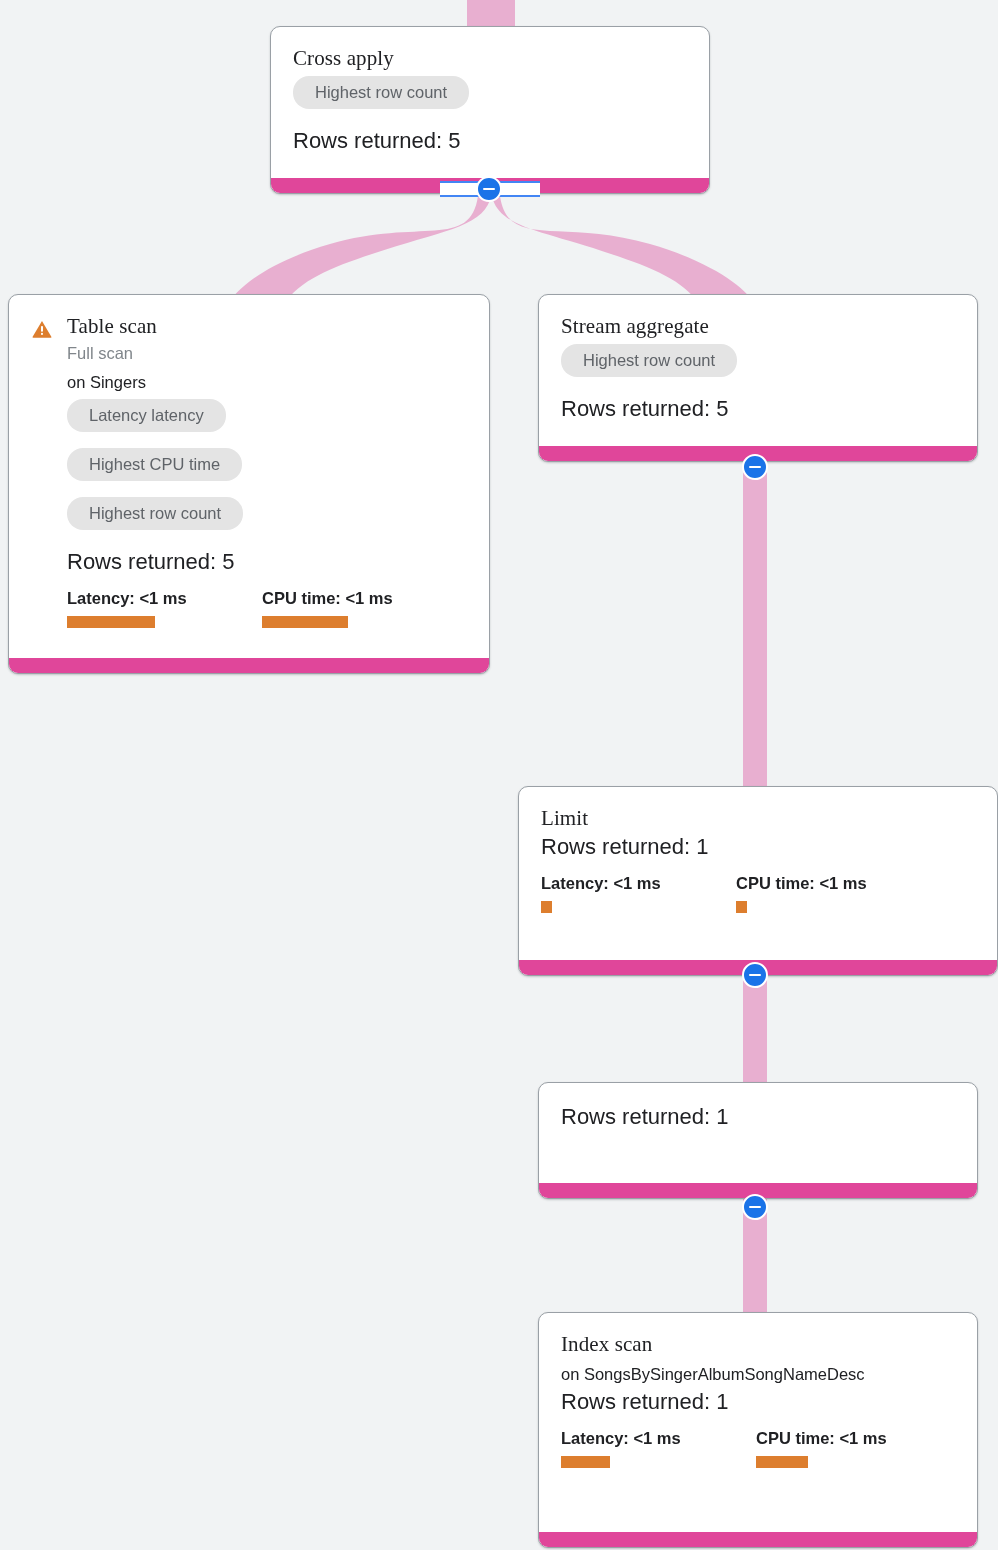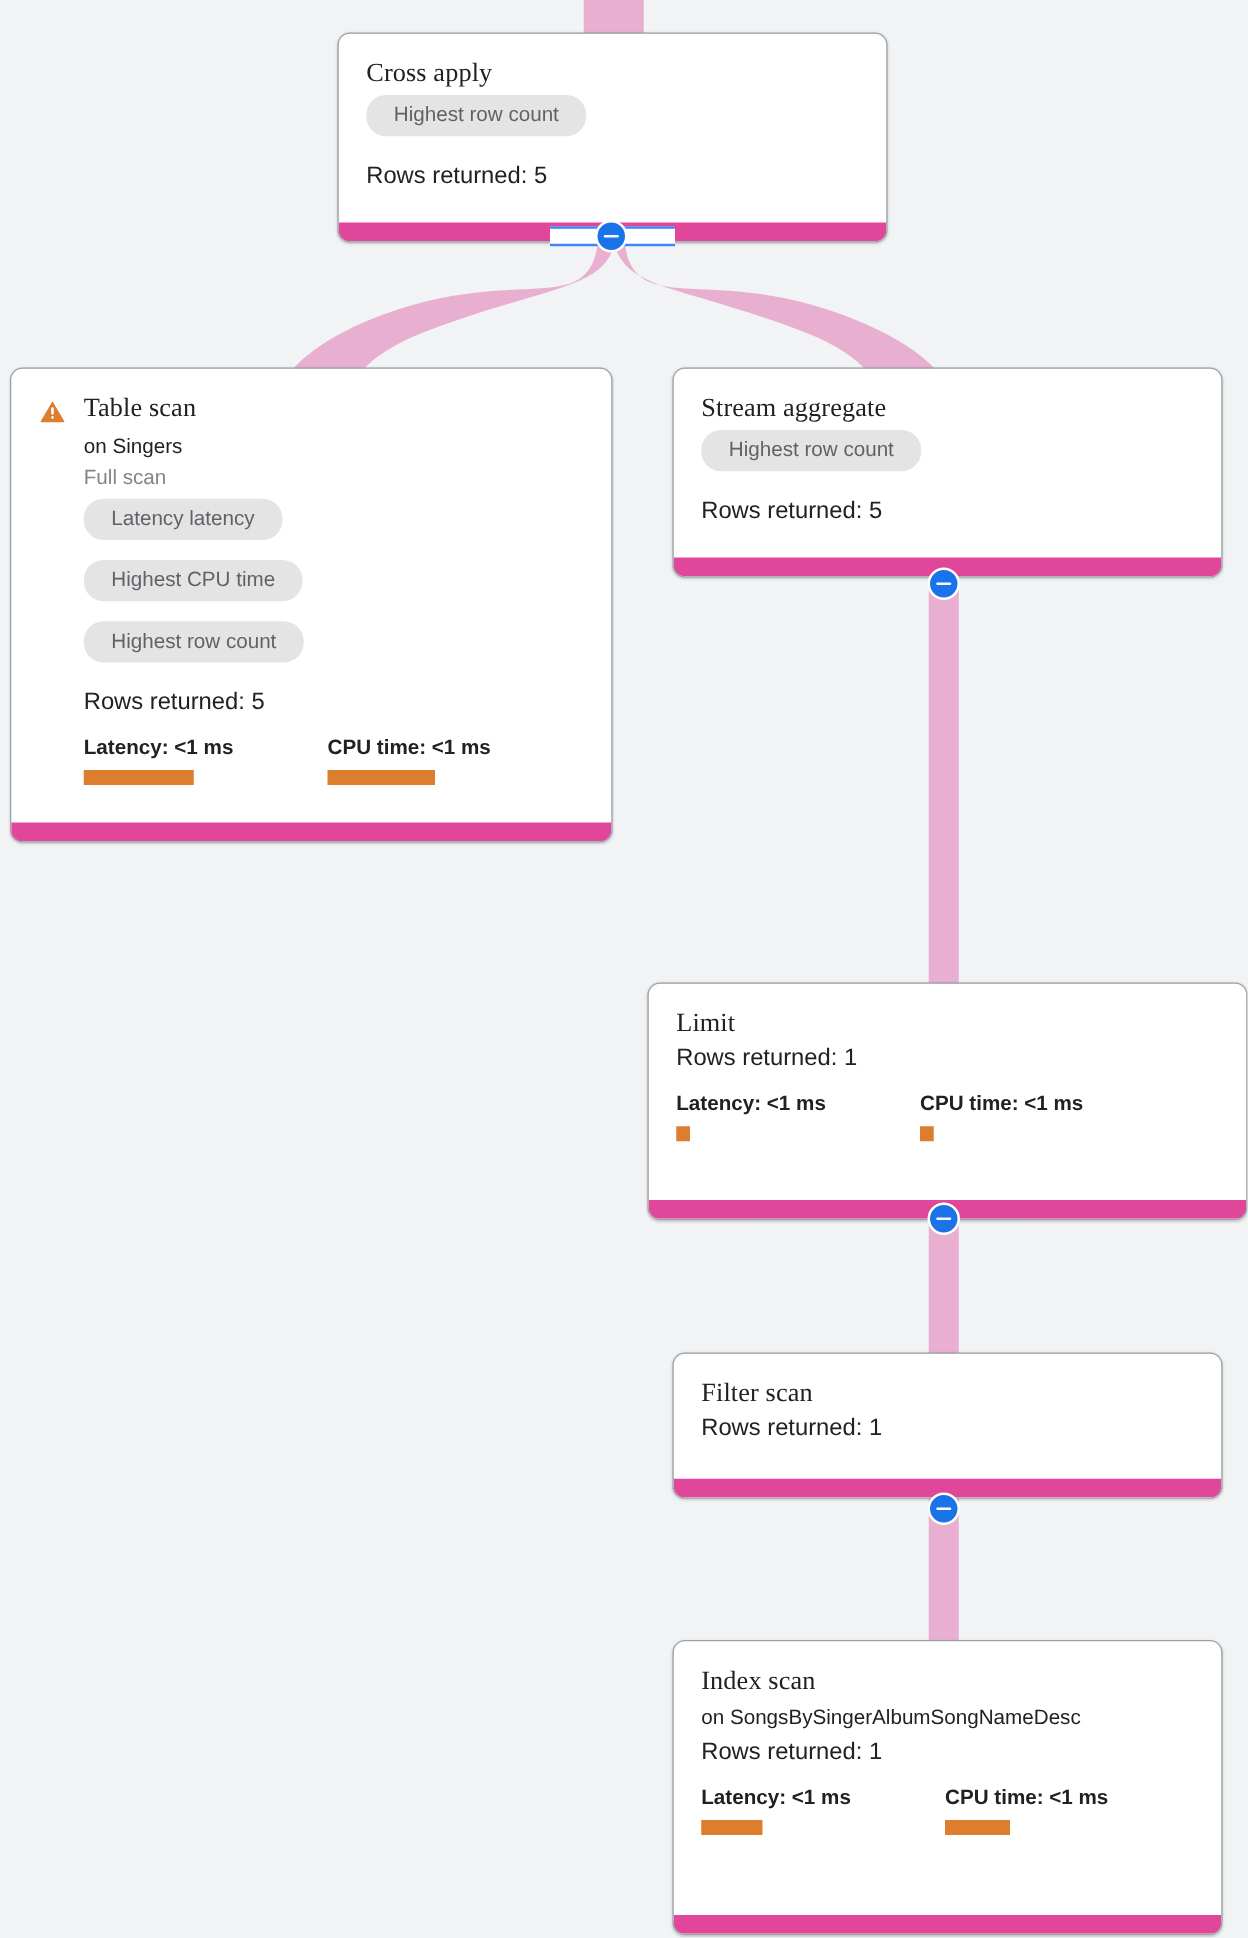--- a/index.html
+++ b/index.html
@@ -98,21 +98,21 @@
     background: #e4e4e4;
     color: #5f6368;
     font-size: 16.5px;
     line-height: 20px;
     border-radius: 16px;
     padding: 6px 22px 7px 22px;
     margin-bottom: 16px;
   }
 
   .rows {
-    font-size: 19px;
+    font-size: 22px;
     line-height: 23px;
     color: #202124;
     margin-top: 4px;
   }
 
   .metrics {
     display: flex;
     margin-top: 14px;
     font-weight: bold;
   }
@@ -212,22 +212,22 @@
   <div class="node has-icon" style="left:8px; top:294px; width:482px; height:380px;">
     <div class="node-body">
       <div class="title-row">
         <svg class="warn-icon" viewBox="0 0 24 24">
           <path d="M12 3.2 L22.2 20.4 Q22.8 21.6 21.5 21.6 L2.5 21.6 Q1.2 21.6 1.8 20.4 Z" fill="#dd7e2e"></path>
           <rect x="10.9" y="8.6" width="2.2" height="6.4" rx="1" fill="#ffffff"></rect>
           <rect x="10.9" y="16.2" width="2.2" height="2.3" rx="1" fill="#ffffff"></rect>
         </svg>
         <div class="node-title">Table scan</div>
       </div>
+      <div class="subline muted indent">Full scan</div>
       <div class="subline indent">on Singers</div>
-      <div class="subline muted indent">Full scan</div>
       <div class="chips indent">
         <div><span class="chip">Latency latency</span></div>
         <div><span class="chip">Highest CPU time</span></div>
         <div><span class="chip">Highest row count</span></div>
       </div>
       <div class="rows indent">Rows returned: 5</div>
       <div class="metrics indent">
         <div class="metric" style="width:195px;">
           <div class="metric-label">Latency: &lt;1 ms</div>
           <div class="metric-bar" style="width:88px;"></div>
@@ -271,23 +271,20 @@
           <div class="metric-bar" style="width:11px;"></div>
         </div>
       </div>
     </div>
     <div class="node-footer"></div>
   </div>
   <div class="toggle" style="left:742px; top:962px;"></div>
 
   <div class="node" style="left:538px; top:1082px; width:440px; height:117px;">
     <div class="node-body">
-      <div class="title-row">
-        <div class="node-title">Filter scan</div>
-      </div>
       <div class="rows indent">Rows returned: 1</div>
     </div>
     <div class="node-footer"></div>
   </div>
   <div class="toggle" style="left:742px; top:1194px;"></div>
 
   <div class="node" style="left:538px; top:1312px; width:440px; height:236px;">
     <div class="node-body">
       <div class="title-row">
         <div class="node-title">Index scan</div>

